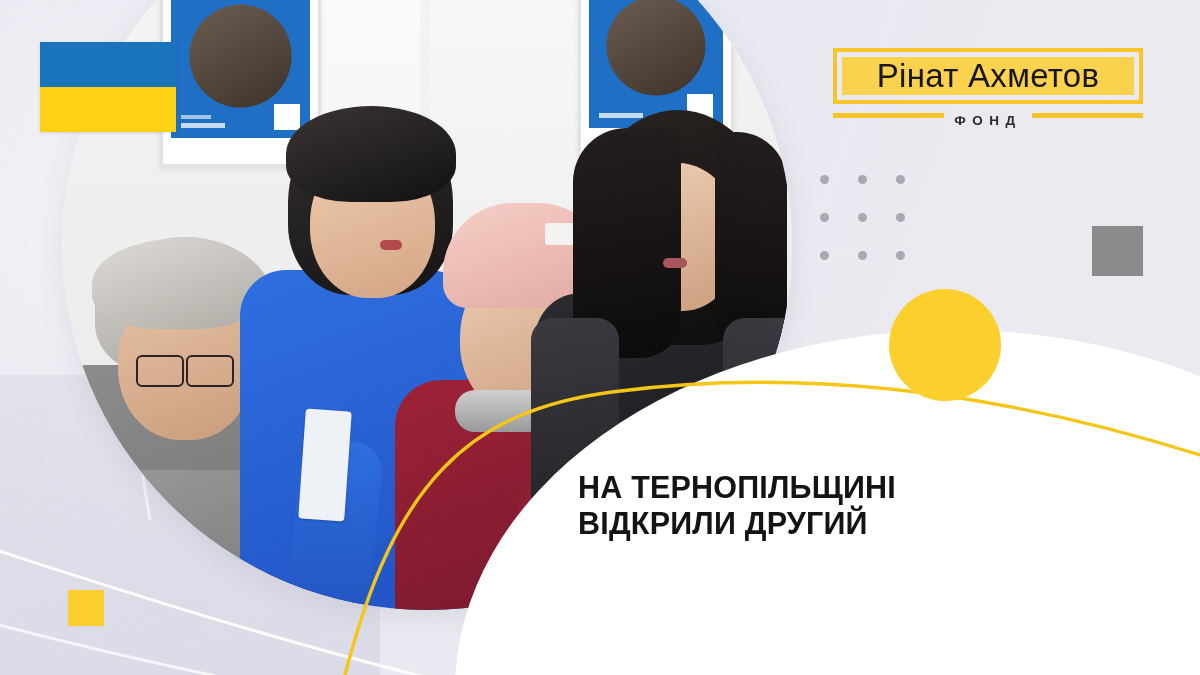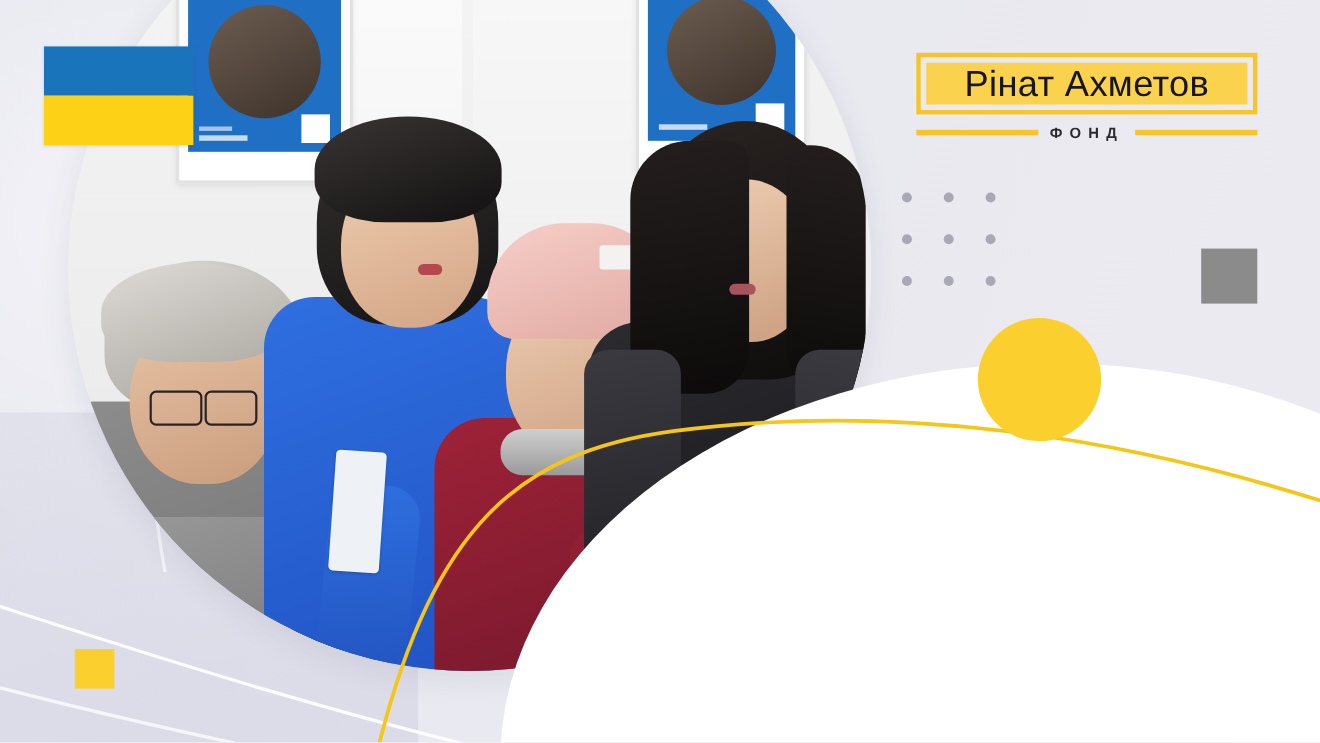--- a/index.html
+++ b/index.html
@@ -69,21 +69,21 @@
      text-transform:uppercase;font-family:"Liberation Sans","DejaVu Sans",sans-serif;}
   .headline div{white-space:nowrap;}
 
   
   .logo{position:absolute;left:833px;top:48px;}
   .logo-box{position:relative;width:310px;height:56px;border:4px solid #f7c52a;
      box-sizing:border-box;display:flex;align-items:center;justify-content:center;background:transparent;}
   .logo-fill{position:absolute;left:5px;top:5px;right:5px;bottom:5px;background:#fbd24e;}
   .logo-name{position:relative;z-index:2;color:#17161a;font-size:33px;font-weight:400;
      letter-spacing:.3px;font-family:"Liberation Sans","DejaVu Sans",sans-serif;white-space:nowrap;}
-  .logo-sub{display:flex;align-items:center;justify-content:center;gap:10px;margin-top:9px;width:310px;}
+  .logo-sub{display:flex;align-items:flex-start;justify-content:center;gap:10px;margin-top:9px;width:310px;}
   .logo-sub .bar{height:5px;background:#f7c52a;flex:1;}
   .logo-sub .word{color:#2a2a30;font-size:13.5px;letter-spacing:6.5px;font-weight:700;
      font-family:"Liberation Sans","DejaVu Sans",sans-serif;}
 
   
   .dots{position:absolute;left:820px;top:175px;display:grid;
         grid-template-columns:repeat(3,38px);grid-template-rows:repeat(3,38px);}
   .dots i{display:block;width:9px;height:9px;border-radius:50%;background:#a9a9b6;}
 
   
@@ -224,15 +224,17 @@
     <i></i>
       <i></i>
       <i></i>
   </div>
 
   <div class="gray-sq"></div>
   <div class="yellow-dot"></div>
   <div class="yellow-sq"></div>
 
   <div class="headline">
+    <div>НА ТЕРНОПІЛЬЩИНІ</div>
+    <div>ВІДКРИЛИ ДРУГИЙ</div>
   </div>
 
 </div>
 
 </body></html>

